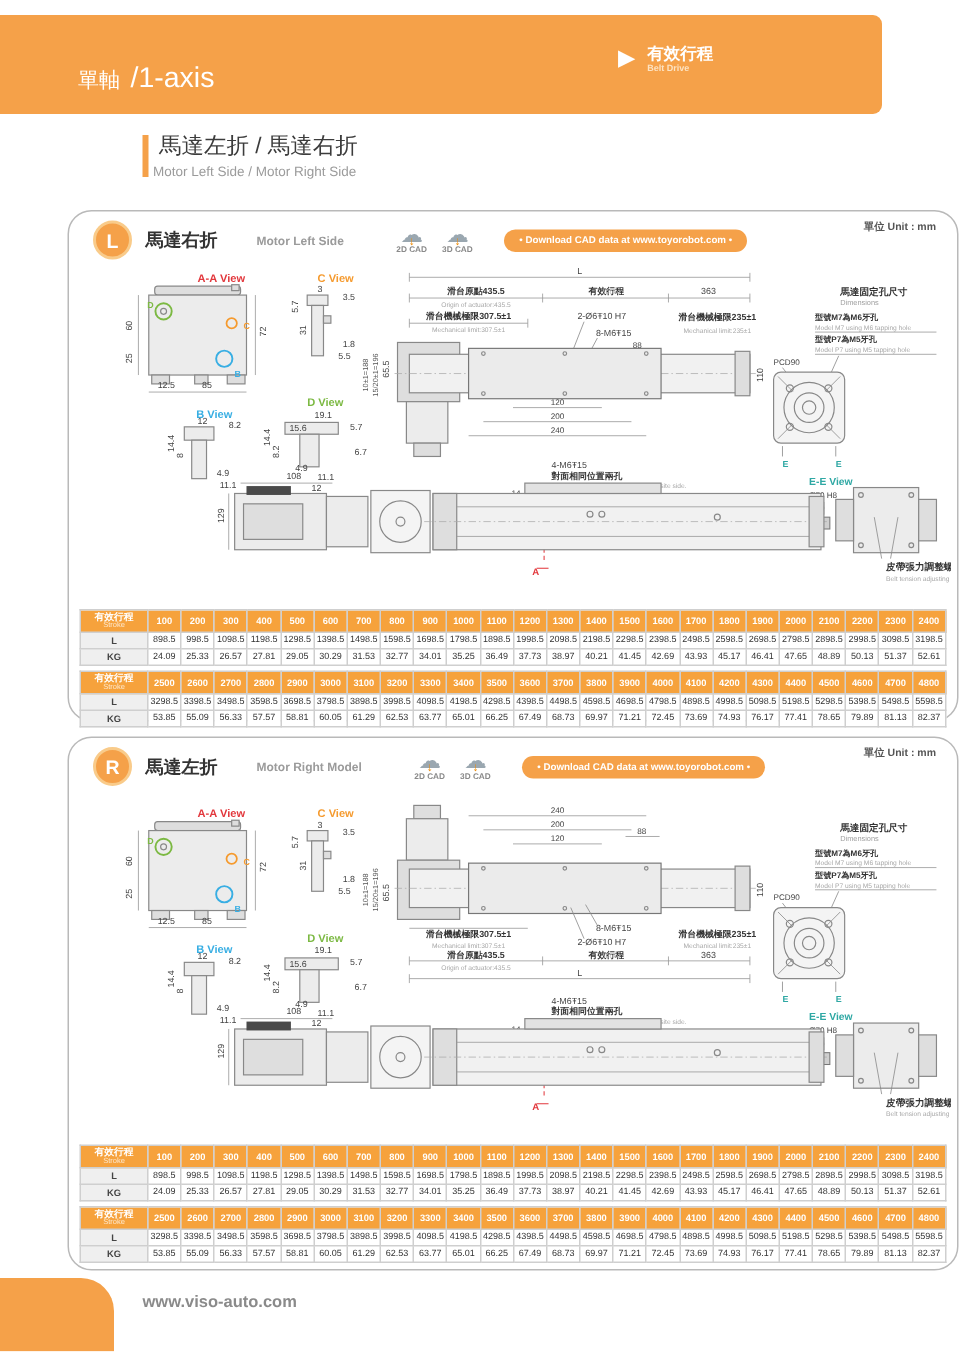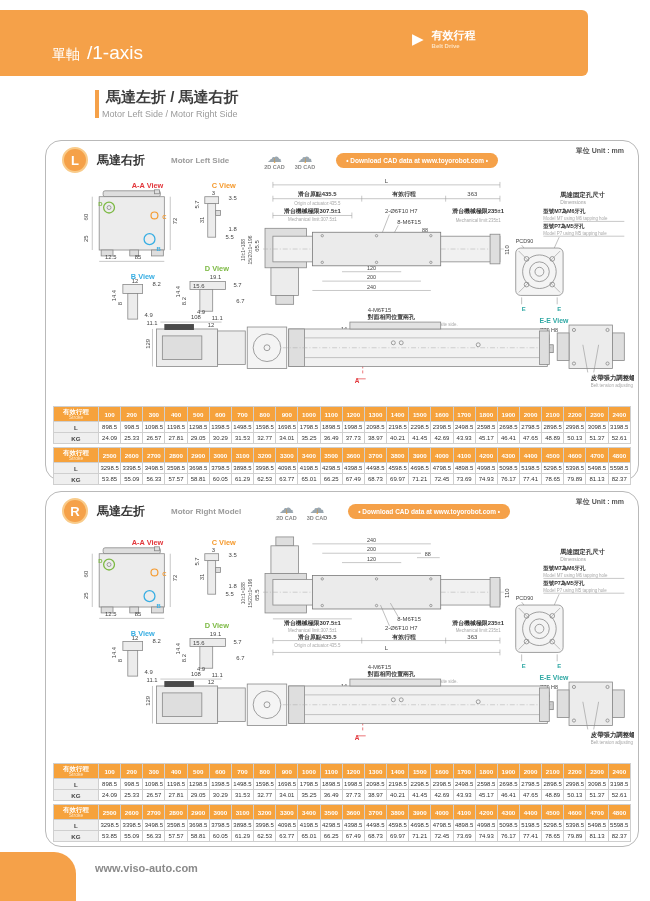--- a/index.html
+++ b/index.html
@@ -13,21 +13,21 @@
   .banner .zh{font-size:14px;font-weight:normal;}
   .banner .en{font-size:19px;font-weight:normal;margin-top:19px;}
   .drive{position:absolute;left:412px;top:18px;display:flex;align-items:center;gap:8px;}
   .drive .tri{color:#fff;font-size:15px;line-height:1;}
   .drive .txt{display:flex;flex-direction:column;}
   .drive .dzh{color:#fff;font-size:11px;font-weight:bold;}
   .drive .den{color:#fde3c2;font-size:6px;font-weight:bold;}
   
   .section{position:absolute;left:95px;top:88px;}
   .section .bar{position:absolute;left:0;top:2px;width:4px;height:28px;background:#F5A149;}
-  .section .t1{margin-left:11px;font-size:15px;font-weight:bold;color:#3c3c3c;}
+  .section .t1{margin-left:11px;font-size:15px;font-weight:normal;color:#3c3c3c;}
   .section .t2{margin-left:7px;font-size:9px;font-weight:normal;color:#9b9b9b;margin-top:2px;}
   
   .panel{position:absolute;left:45px;width:594px;border:1px solid #b9b9b9;border-radius:16px;
          background:#fff;box-sizing:border-box;}
   .panel1{top:140px;height:341px;}
   .panel2{top:491px;height:356px;}
   .unit{position:absolute;right:14px;top:5px;font-size:7px;color:#555;font-weight:bold;}
   .panel-head{display:flex;align-items:center;gap:9px;padding:6px 10px 0 16px;height:26px;}
   .badge{width:22px;height:22px;border-radius:50%;background:#F5A149;border:2px solid #f9cb8a;
          color:#fff;font-weight:bold;font-size:13px;display:flex;align-items:center;justify-content:center;}

